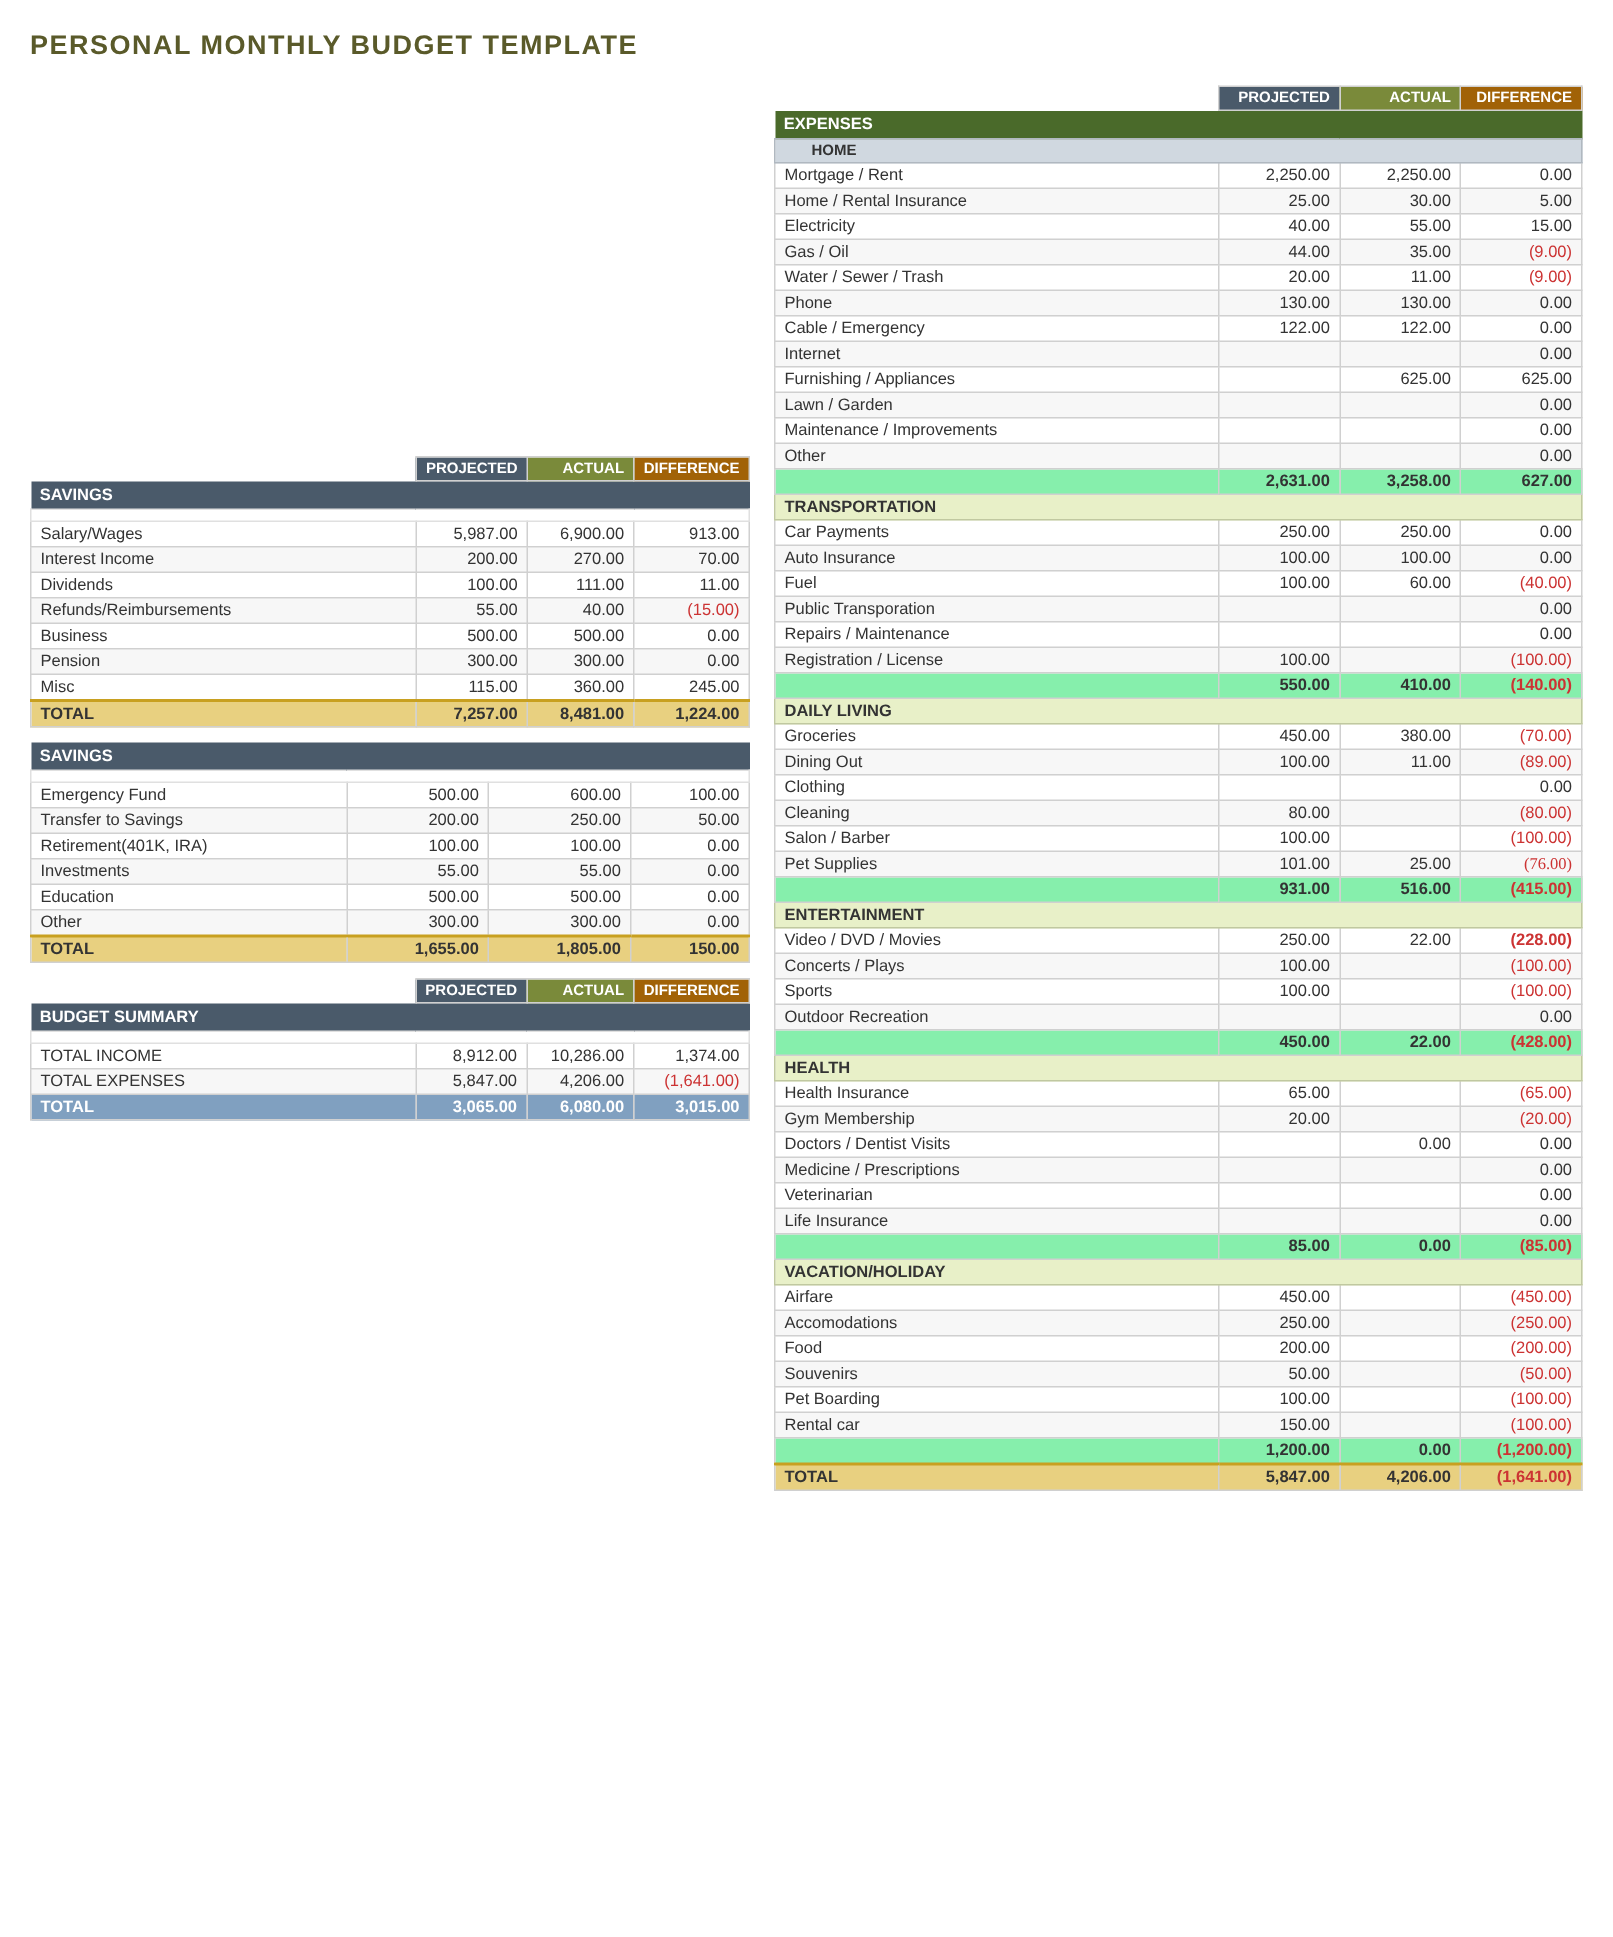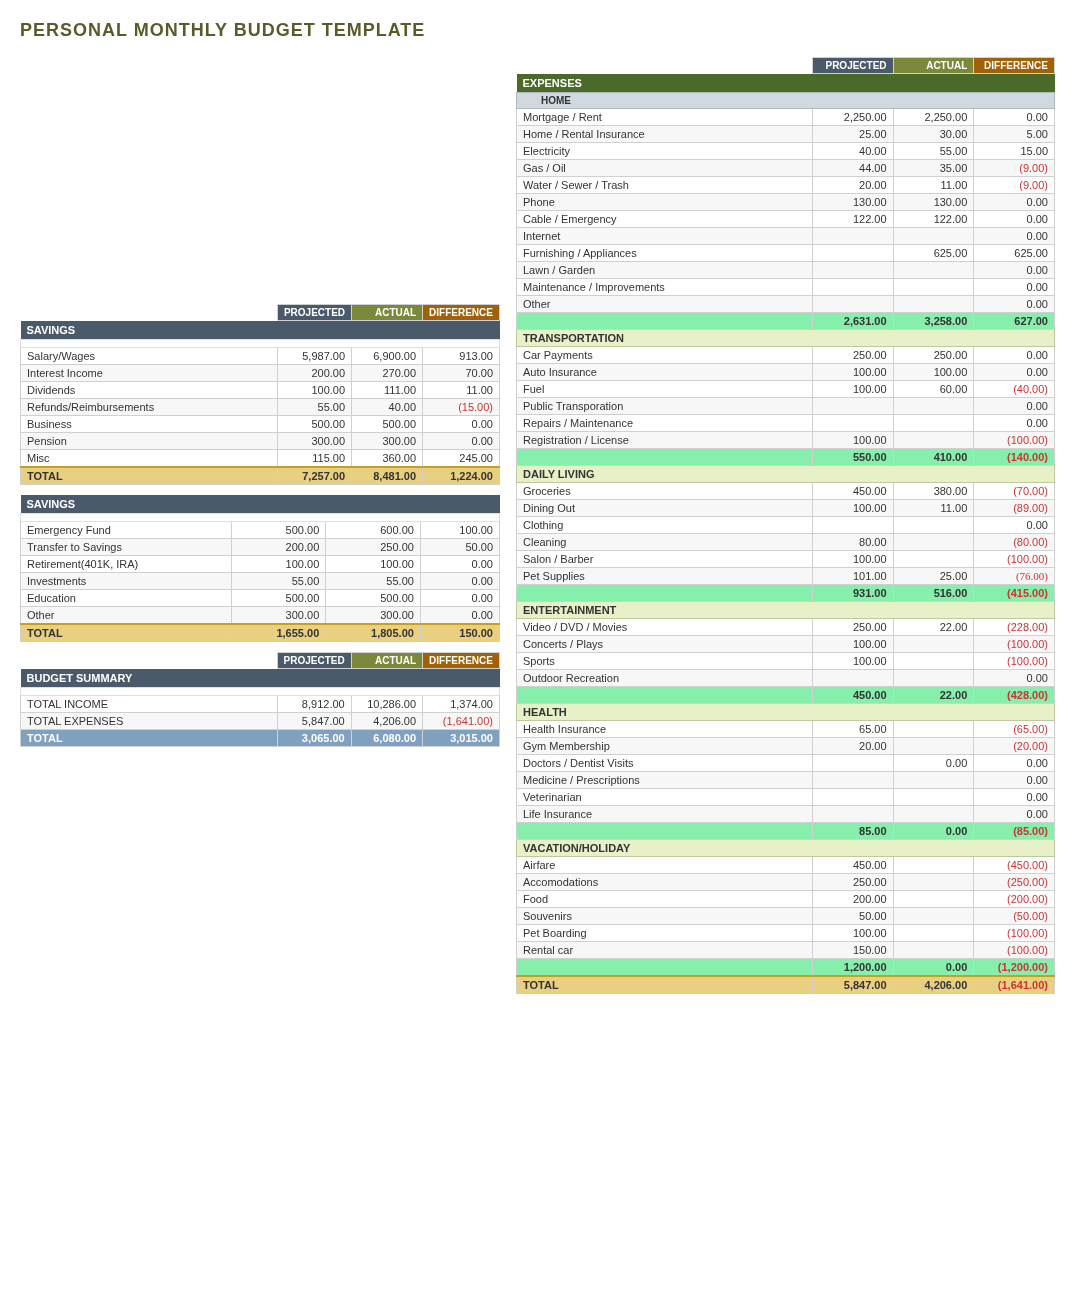--- a/index.html
+++ b/index.html
@@ -451,21 +451,21 @@
             <td class="num">516.00</td>
             <td class="num" style="color: rgb(204, 51, 51);">(415.00)</td>
           </tr>
           <tr class="sub-section-header-green">
             <td colspan="4">ENTERTAINMENT</td>
           </tr>
           <tr class="data-row">
             <td>Video / DVD / Movies</td>
             <td class="num">250.00</td>
             <td class="num">22.00</td>
-            <td class="num" style="color: rgb(204, 51, 51);">(228.00)</td>
+            <td class="num" style="color: rgb(204, 51, 51); font-weight: bold;">(228.00)</td>
           </tr>
           <tr class="data-row">
             <td>Concerts / Plays</td>
             <td class="num">100.00</td>
             <td class="num"></td>
             <td class="num" style="color: rgb(204, 51, 51);">(100.00)</td>
           </tr>
           <tr class="data-row">
             <td>Sports</td>
             <td class="num">100.00</td>

